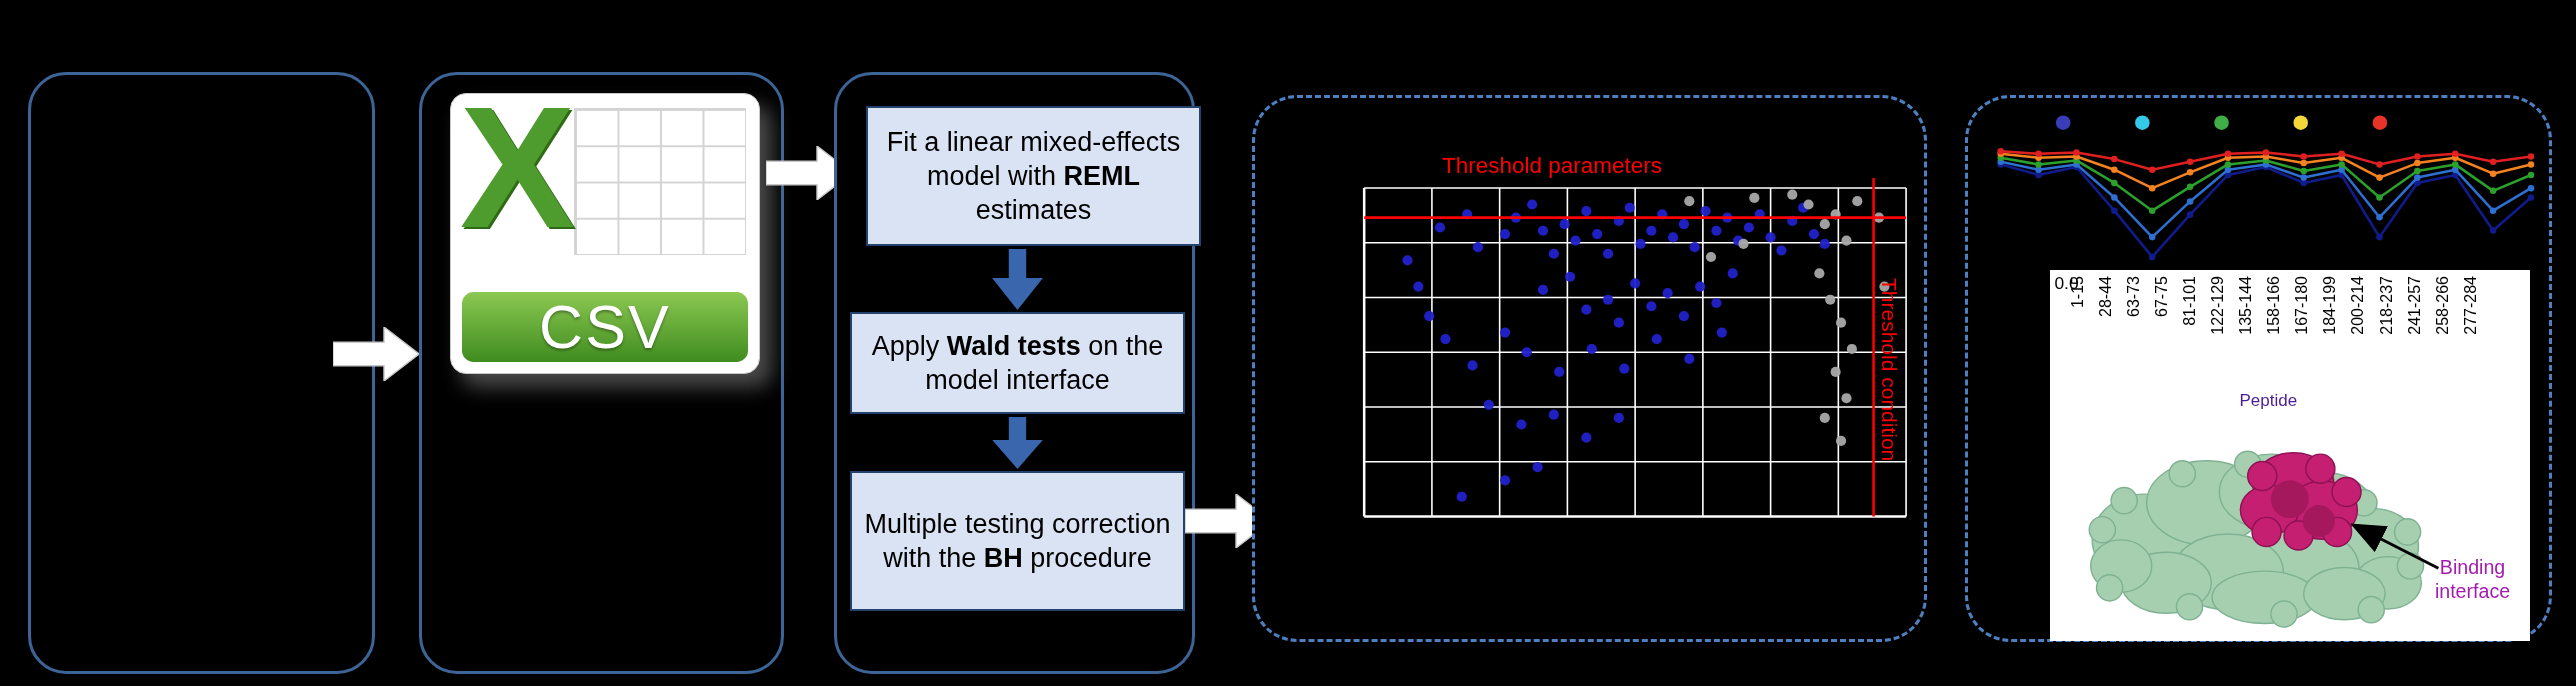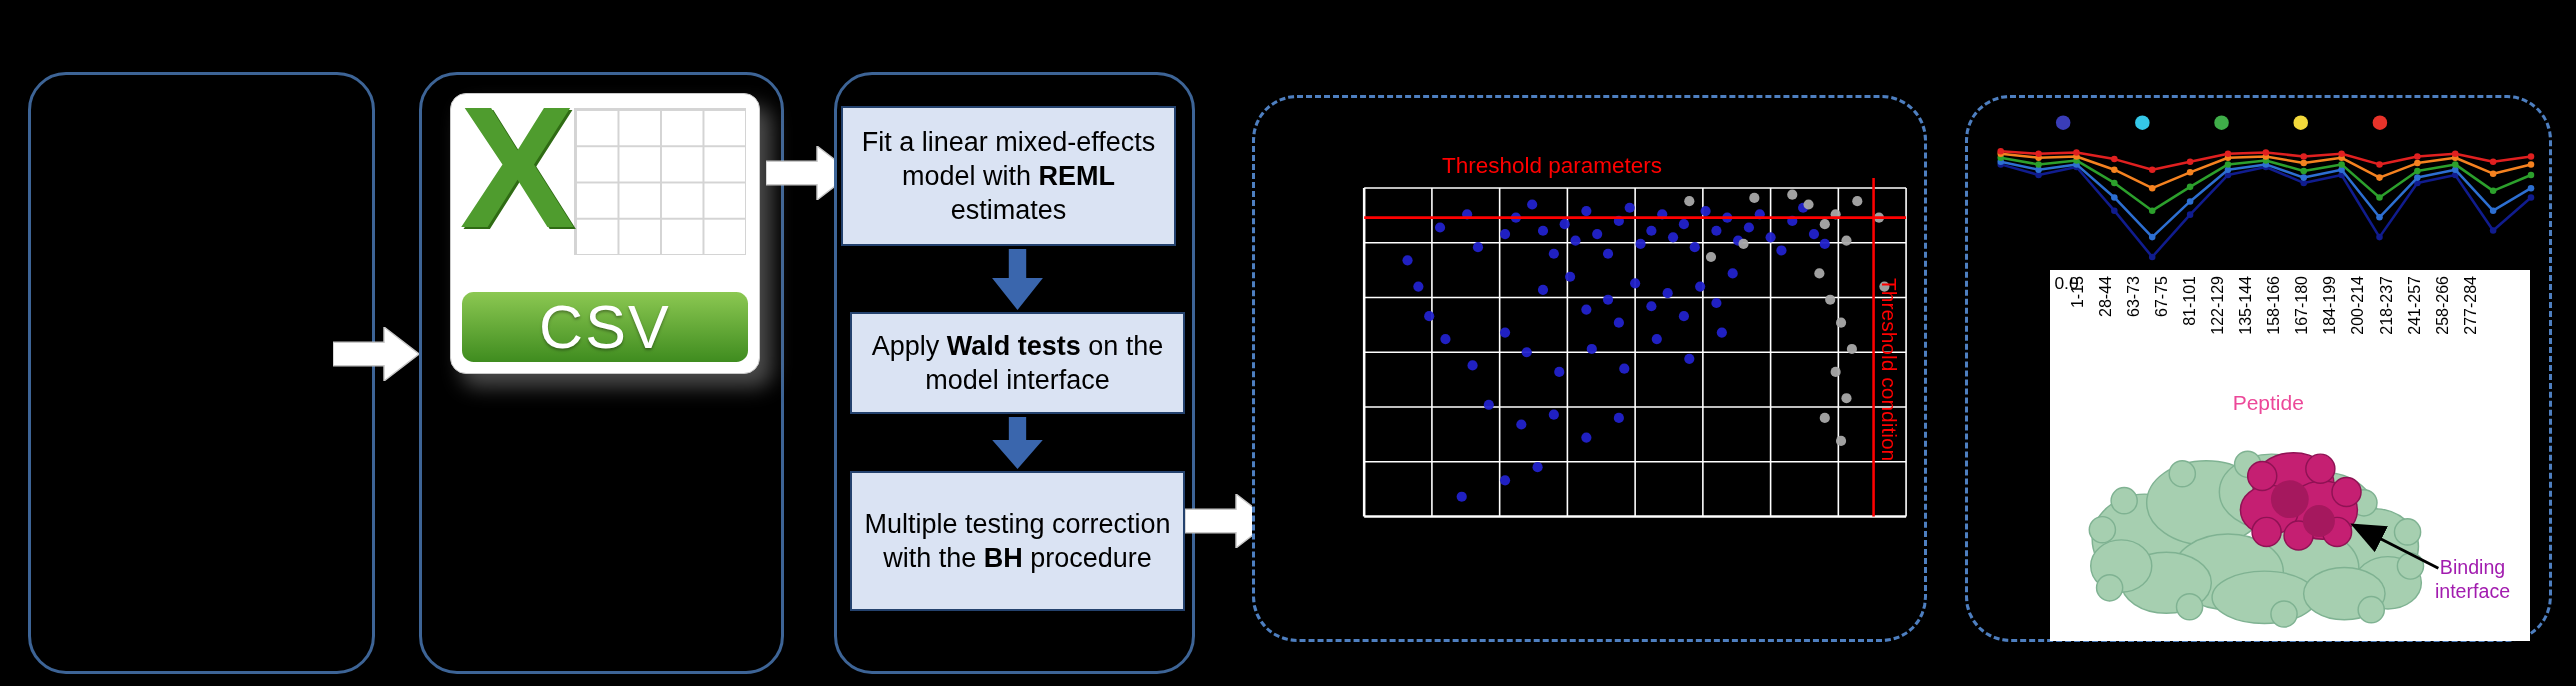--- a/index.html
+++ b/index.html
@@ -12,21 +12,21 @@
   .step-text{white-space:pre-line;}
   .csv-icon{position:absolute;left:28px;top:18px;width:308px;height:279px;background:#fff;border-radius:16px;border:1.5px solid #c9c9c9;box-shadow:11.6px 13px 20.4px rgba(150,150,150,.5);}
   .csv-grid{position:absolute;left:40%;top:5%;width:55%;height:52%;border:1.5px solid #d4d4d4;background-image:linear-gradient(#d4d4d4 1.5px,transparent 1.5px),linear-gradient(90deg,#d4d4d4 1.5px,transparent 1.5px);background-size:25% 25%;}
   .csv-x{position:absolute;left:8.7px;top:-22px;font-size:173px;font-weight:800;color:#4f9c2e;text-shadow:2.2px 2.2px 0 #2f6b14;line-height:1.1;}
   .csv-band{position:absolute;left:3.5%;right:3.5%;bottom:4%;height:25%;border-radius:11.6px;background:linear-gradient(180deg,#8cc852,#3f8c1f);display:flex;align-items:center;justify-content:center;color:#fff;font-weight:normal;font-size:61px;letter-spacing:2.2px;text-shadow:0 2.2px 2.9px rgba(0,0,0,.35);}
   .thr-h{position:absolute;left:108px;top:55px;width:378px;text-align:center;color:#ff0000;font-size:22.5px;}
   .thr-v{position:absolute;left:622px;top:180px;height:247px;color:#ff0000;font-size:21px;writing-mode:vertical-rl;}
   .white-panel{position:absolute;left:40px;top:172px;width:480px;height:371px;background:#fff;color:#000;margin-left:42px;}
   .ytick{position:absolute;left:4.4px;top:2.9px;font-size:17.4px;}
   .pep-label{position:absolute;width:109px;height:20.4px;font-size:16px;text-align:right;transform:rotate(-90deg);transform-origin:0 0;white-space:nowrap;color:#000;}
-  .pep-title{position:absolute;left:7.3px;top:121px;width:422px;text-align:center;font-size:21px;color:#ec4899;}
+  .pep-title{position:absolute;left:7.3px;top:121px;width:422px;text-align:center;font-size:17px;color:#4c1d95;}
   .bind-label{position:absolute;left:366px;top:286px;width:113px;text-align:center;font-size:19.6px;line-height:1.2;color:#a21caf;}
 </style>
 </head>
 <body>
 
 <div class="canvas">
 
   <div class="panel solid" style="left:28px;top:72px;width:347px;height:602px;"></div>
 
   <svg class="abs" style="left:333px;top:327px;" width="86" height="54" viewBox="0 0 118 74">
@@ -39,21 +39,21 @@
       <div class="csv-x">X</div>
       <div class="csv-band">CSV</div>
     </div>
   </div>
 
   <svg class="abs" style="left:766px;top:146px;" width="86" height="54" viewBox="0 0 118 74">
     <polygon points="0,21 70,21 70,0 118,37 70,74 70,53 0,53" fill="#ffffff" stroke="#c8c8c8" stroke-width="2"></polygon>
   </svg>
 
   <div class="panel solid" style="left:834px;top:72px;width:361px;height:602px;">
-    <div class="step-box" style="left:4px;top:31px;width:335px;height:140px;">
+    <div class="step-box" style="left:29px;top:31px;width:335px;height:140px;">
       <div class="step-text"><span>Fit a linear mixed-effects model with </span><b>REML</b><span> estimates</span></div>
     </div>
     <svg class="abs" style="left:155px;top:174px;" width="51" height="61" viewBox="0 0 70 84">
       <polygon points="23,0 47,0 47,40 70,40 35,84 0,40 23,40" fill="#3a66ad"></polygon>
     </svg>
     <div class="step-box" style="left:13px;top:237px;width:335px;height:102px;">
       <div class="step-text"><span>Apply </span><b>Wald tests</b><span> on the model interface</span></div>
     </div>
     <svg class="abs" style="left:155px;top:342px;" width="51" height="52" viewBox="0 0 70 72">
       <polygon points="23,0 47,0 47,32 70,32 35,72 0,32 23,32" fill="#3a66ad"></polygon>

